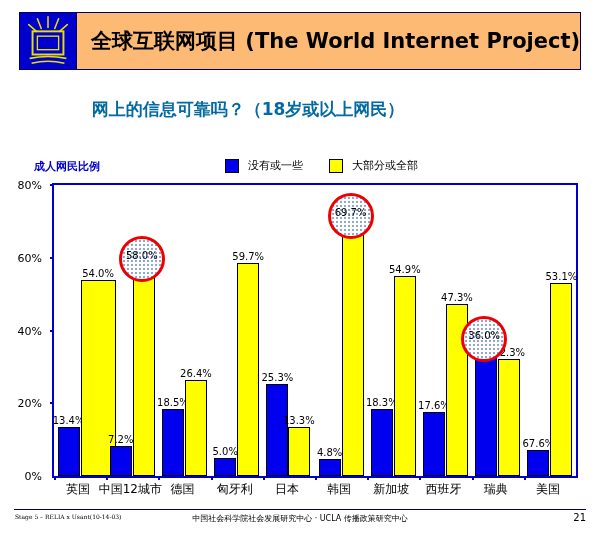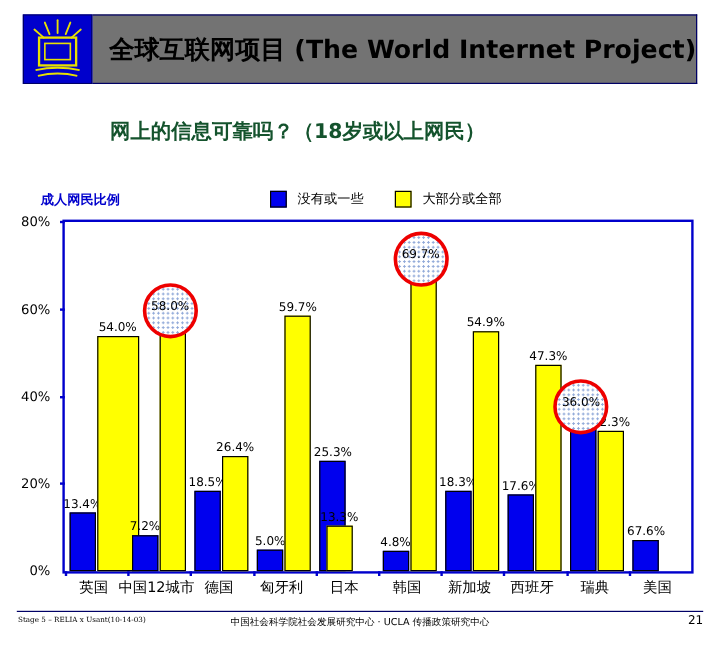--- a/index.html
+++ b/index.html
@@ -31,21 +31,21 @@
     height: 58px;
     background: #0000cc;
     border: 1px solid #000066;
     box-sizing: border-box;
     position: relative;
     flex: 0 0 auto;
   }
   #title-logo svg { display:block; width:100%; height:100%; }
   #title-banner {
     flex: 1 1 auto;
-    background: #737373;
+    background: #fdba74;
     border: 1px solid #000066;
     border-left: none;
     box-sizing: border-box;
     display: flex;
     align-items: center;
     padding-left: 14px;
   }
   #title-text {
     font-size: 21px;
     font-weight: bold;
@@ -57,21 +57,21 @@
 
   
   #subtitle {
     position: absolute;
     left: 0;
     top: 98px;
     width: 496px;
     text-align: center;
     font-size: 17px;
     font-weight: bold;
-    color: #14532d;
+    color: #0369a1;
     font-family: "DejaVu Sans", "Liberation Sans", sans-serif;
   }
 
   
   #chart-area {
     position: absolute;
     left: 0;
     top: 150px;
     width: 600px;
     height: 350px;
@@ -343,21 +343,21 @@
           </div>
           <div class="bar yellow" style="left: 26.6px; width: 22px; height: 213px;">
             <span class="bar-label">59.7%</span>
           </div>
           <div class="x-tick-mark" style="left: 0px;"></div>
         </div>
         <div class="group" style="left: 208.8px; width: 52.2px;">
           <div class="bar blue" style="left: 3.6px; width: 22px; height: 92.0288px; margin-top: 30px;">
             <span class="bar-label">25.3%</span>
           </div>
-          <div class="bar yellow" style="left: 9px; width: 22px; height: 38px;">
+          <div class="bar yellow" style="left: 25px; width: 22px; height: 49px;">
             <span class="bar-label">13.3%</span>
           </div>
           <div class="x-tick-mark" style="left: 0px;"></div>
         </div>
         <div class="group" style="left: 261px; width: 52.2px;">
           <div class="bar blue" style="left: 3.6px; width: 22px; height: 17.46px;">
             <span class="bar-label">4.8%</span>
           </div>
           <div class="bar yellow" style="left: 26.6px; width: 22px; height: 253.534px;">
             <span class="bar-label">69.7%</span>
@@ -387,20 +387,23 @@
             <span class="bar-label">36.0%</span>
           </div>
           <div class="bar yellow" style="left: 26.6px; width: 22px; height: 117.491px;">
             <span class="bar-label">32.3%</span>
           </div>
           <div class="x-tick-mark" style="left: 0px;"></div>
         </div>
         <div class="group" style="left: 469.8px; width: 52.2px;">
           <div class="bar blue" style="left: 3.6px; width: 22px; height: 25.8262px;">
             <span class="bar-label">67.6%</span>
+          </div>
+          <div class="bar yellow" style="left: 26.6px; width: 22px; height: 193.151px;">
+            <span class="bar-label">53.1%</span>
           </div>
           <div class="x-tick-mark" style="left: 0px;"></div>
         </div>
       </div>
   </div>
 
   <div id="cat-labels">
       <div class="cat-label" style="left: 78.1px;">英国</div>
       <div class="cat-label" style="left: 130.3px;">中国12城市</div>
       <div class="cat-label" style="left: 182.5px;">德国</div>

